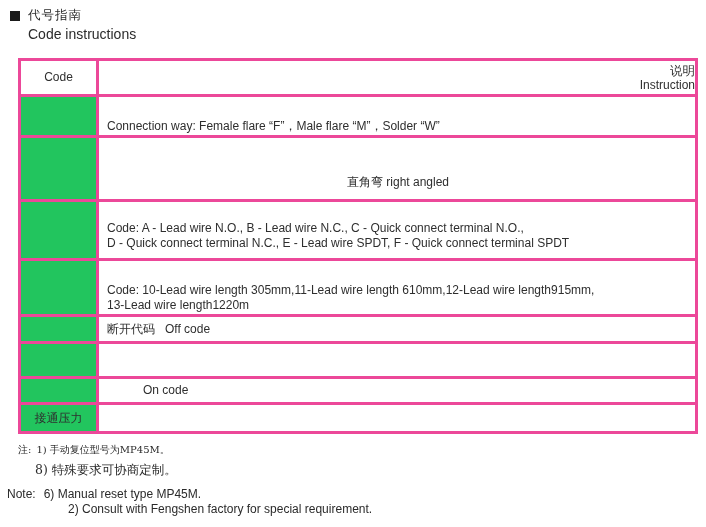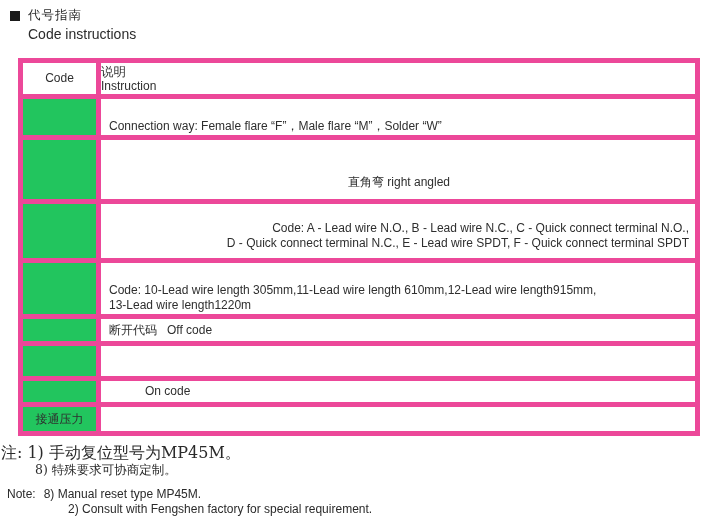--- a/index.html
+++ b/index.html
@@ -15,42 +15,42 @@
   
   .title-row { position: absolute; left: 10px; top: 7px; display: flex; align-items: center; }
   .title-square { width: 10px; height: 10px; background: #1a1a1a; display: inline-block; margin-right: 8px; }
   .title-zh { font-size: 12.5px; color: #2b2b2b; letter-spacing: 1px; }
   .title-en { position: absolute; left: 28px; top: 26px; font-size: 14px; color: #2b2b2b; }
 
   
   .tbl-wrap { position: absolute; left: 18px; top: 58px; width: 677px; }
   table { border-collapse: collapse; table-layout: fixed; width: 677px; }
   td {
-    border: 5px solid #ec4899;
+    border: 3px solid #ec4899;
     font-size: 12px;
     color: #2e2e2e;
     overflow: hidden;
     line-height: 15px;
   }
   td.codecell { background: #22c55e; }
   td.head-code { background: #ffffff; text-align: center; vertical-align: middle; }
-  td.head-instr { text-align: left; vertical-align: middle; }
+  td.head-instr { text-align: right; vertical-align: middle; }
   td.instr { padding-left: 8px; padding-right: 6px; vertical-align: middle; }
   td.vbot { vertical-align: bottom; }
   .pb5 { padding-bottom: 1px; margin-left: 6px; }
   .pb7 { padding-bottom: 7px; }
   .pb9 { padding-bottom: 9px; }
   td.centered { text-align: center; }
   td.oncode { padding-left: 44px; }
   .head-zh { font-size: 12.5px; }
   .gap8 { display: inline-block; width: 10px; }
 
   
   .note-line { position: absolute; white-space: nowrap; }
-  .n-zh1 { left: 1px; top: 443px; font-size: 16px; }
+  .n-zh1 { left: 18px; top: 443px; font-size: 10px; }
   .n-zh2 { left: 35px; top: 462px; font-size: 12.5px; }
   .n-en1 { left: 7px;  top: 487px; }
   .n-en2 { left: 60px; top: 502px; margin-left: 8px; }
   .n-zh1 .lbl { margin-right: 5px; }
   .n-en1 .lbl { margin-right: 8px; }
 </style>
 </head>
 <body>
 
 <div class="title-row">
@@ -81,21 +81,21 @@
     </tr>
 
     <tr style="height:64px;">
       <td class="codecell"></td>
       <td class="instr vbot pb9 centered">
         <span class="zh">直角弯</span>
         <span>right angled</span>
       </td>
     </tr>
 
-    <tr style="height:59px;text-align:right;">
+    <tr style="height:59px;">
       <td class="codecell"></td>
       <td class="instr vbot pb7">
         <div>Code: A - Lead wire N.O., B - Lead wire N.C., C - Quick connect terminal N.O.,</div>
         <div>D - Quick connect terminal N.C., E - Lead wire SPDT, F - Quick connect terminal SPDT</div>
       </td>
     </tr>
 
     <tr style="height:56px;">
       <td class="codecell"></td>
       <td class="instr vbot pb5">
@@ -127,15 +127,15 @@
     </tr>
   </tbody>
     </table>
 </div>
 
 <div class="note-line n-zh1 zh">
   <span class="lbl">注:</span><span>1) 手动复位型号为MP45M。</span>
 </div>
 <div class="note-line n-zh2 zh">8) 特殊要求可协商定制。</div>
 <div class="note-line n-en1">
-  <span class="lbl">Note:</span><span>8) Manual reset type MP45M.</span>
+  <span class="lbl">Note:</span><span>6) Manual reset type MP45M.</span>
 </div>
 <div class="note-line n-en2">2) Consult with Fengshen factory for special requirement.</div>
 
 </body></html>

